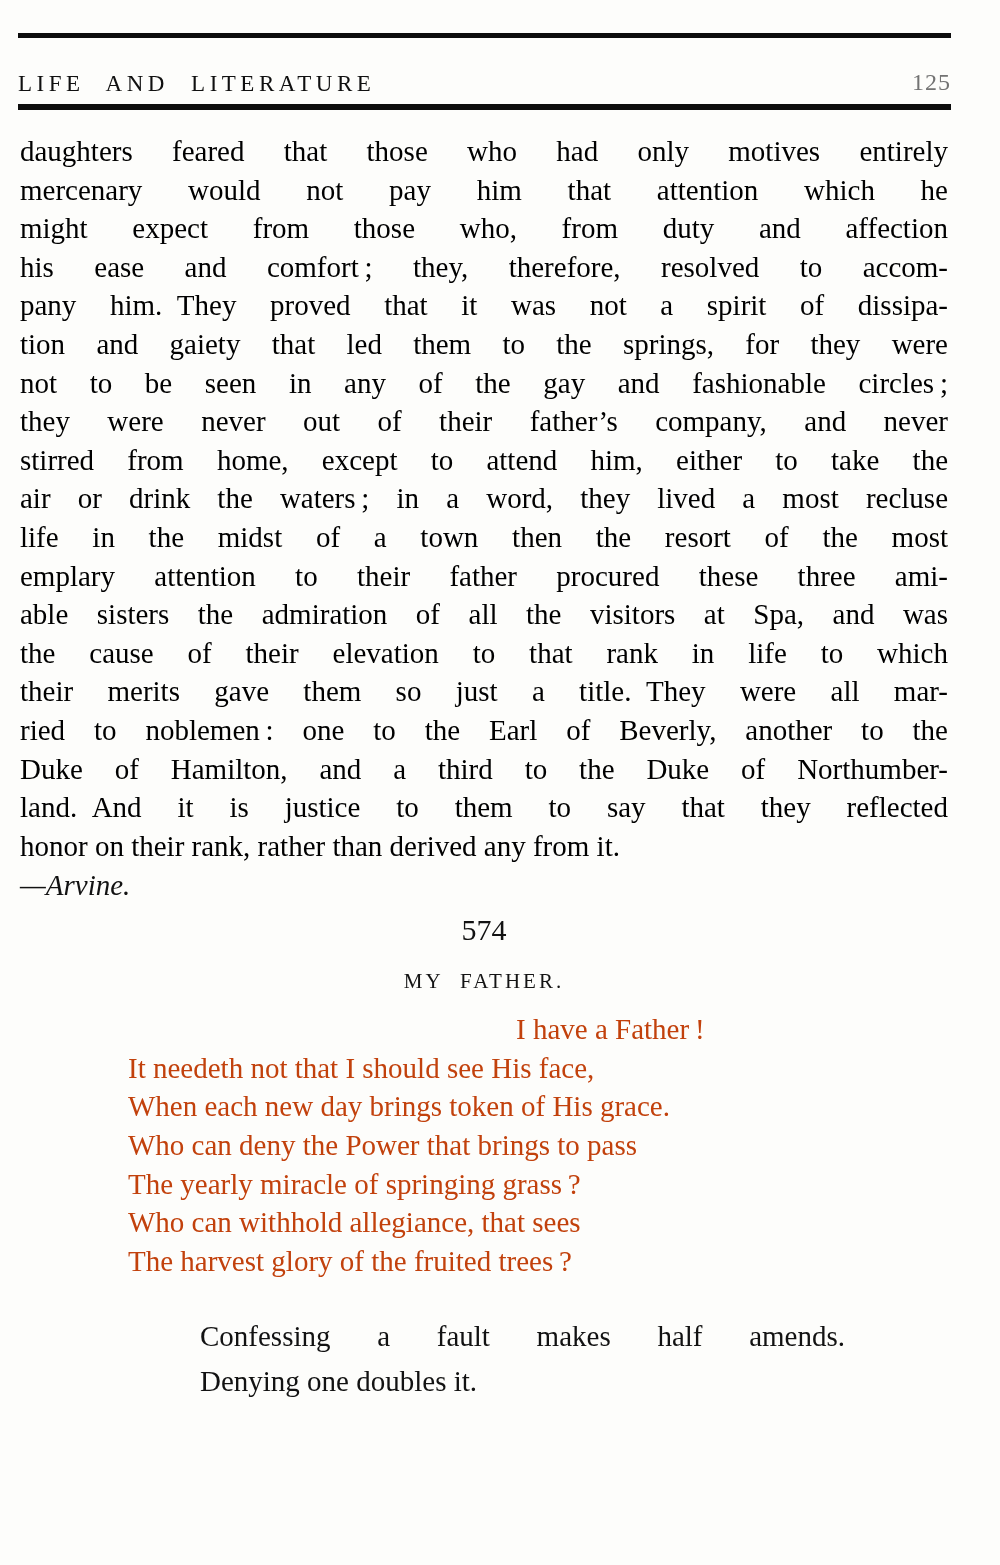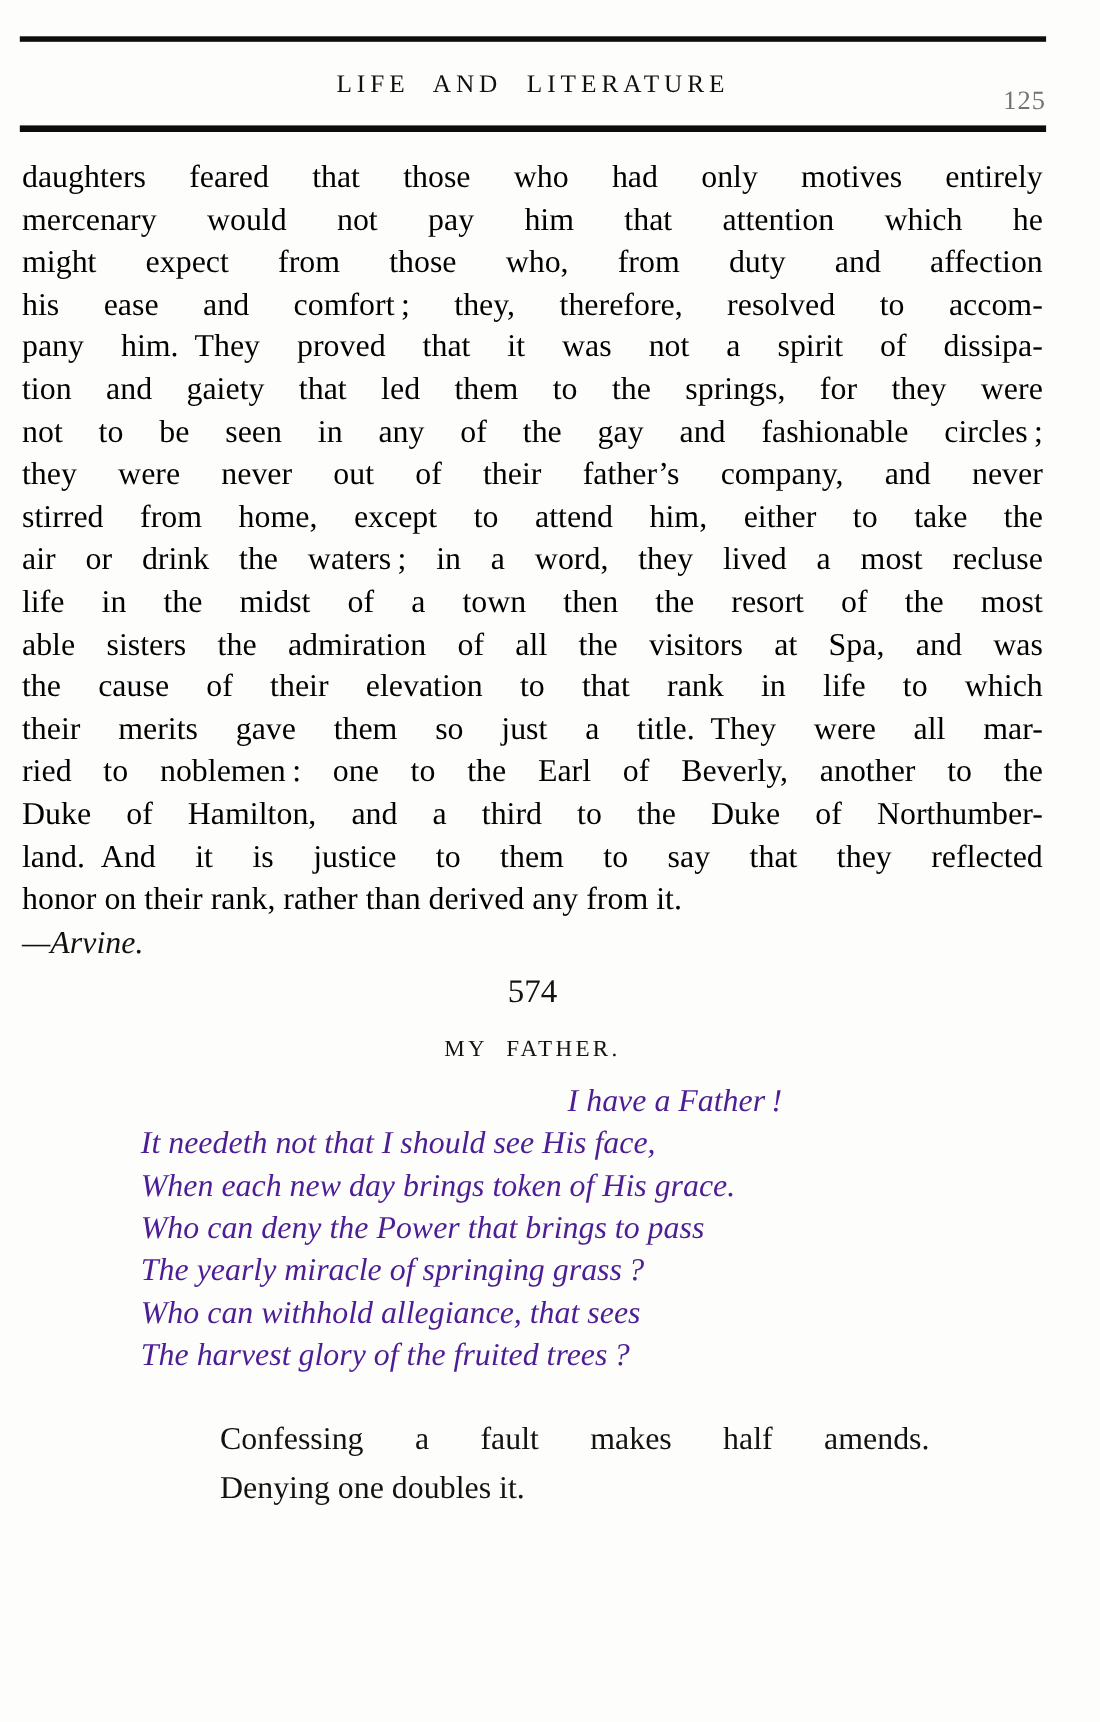--- a/index.html
+++ b/index.html
@@ -10,23 +10,23 @@
     color:#141414;
     overflow:hidden;
   }
   .page{width:1000px;height:1565px;position:relative;box-sizing:border-box;}
 
   
   .running-head{margin:33px 49px 0 18px;}
   .rule{background:#0d0d0d;height:5px;width:100%;}
   .rule.bottom{height:6px;}
   .head-row{
-    position:relative;height:76px;
-    display:flex;justify-content:center;align-items:flex-end;
-    box-sizing:border-box;padding-bottom:24px;
+    position:relative;height:66px;
+    display:flex;justify-content:flex-start;align-items:flex-end;
+    box-sizing:border-box;padding-bottom:7px;
   }
   .head-title{
     font-size:23px;letter-spacing:4.5px;word-spacing:12px;
     color:#101010;
   }
   .head-folio{
     position:absolute;right:0;bottom:8px;
     font-size:24px;letter-spacing:1px;color:#737373;
   }
 
@@ -61,21 +61,21 @@
   .section-number.second{margin-top:28px;}
 
   .poem-heading{
     margin-top:20px;margin-left:20px;margin-right:52px;
     text-align:center;
     font-size:21px;letter-spacing:3px;word-spacing:9px;color:#141414;
   }
 
   .poem{
     margin:16px 0 0 128px;
-    font-size:29px;line-height:38.6px;color:#4c1d95;font-style:italic;
+    font-size:29px;line-height:38.6px;color:#c2410c;
   }
   .poem-line.indented{padding-left:388px;}
 
   .quote{
     margin:34px 0 0 200px;width:645px;
     font-size:29px;line-height:45px;color:#121212;
   }
   .quote-line.justified{
     text-align:justify;
     -moz-text-align-last:justify;
@@ -101,20 +101,21 @@
     <div class="pline">mercenary would not pay him that attention which he</div>
     <div class="pline">might expect from those who, from duty and affection</div>
     <div class="pline">his ease and comfort ; they, therefore, resolved to accom-</div>
     <div class="pline">pany him. They proved that it was not a spirit of dissipa-</div>
     <div class="pline">tion and gaiety that led them to the springs, for they were</div>
     <div class="pline">not to be seen in any of the gay and fashionable circles ;</div>
     <div class="pline">they were never out of their father’s company, and never</div>
     <div class="pline">stirred from home, except to attend him, either to take the</div>
     <div class="pline">air or drink the waters ; in a word, they lived a most recluse</div>
     <div class="pline">life in the midst of a town then the resort of the most</div>
+    <div class="pline">emplary attention to their father procured these three ami-</div>
     <div class="pline">able sisters the admiration of all the visitors at Spa, and was</div>
     <div class="pline">the cause of their elevation to that rank in life to which</div>
     <div class="pline">their merits gave them so just a title. They were all mar-</div>
     <div class="pline">ried to noblemen : one to the Earl of Beverly, another to the</div>
     <div class="pline">Duke of Hamilton, and a third to the Duke of Northumber-</div>
     <div class="pline">land. And it is justice to them to say that they reflected</div>
     <div class="pline last">honor on their rank, rather than derived any from it.</div>
   </div>
 
   <div class="attribution">—Arvine.</div>

